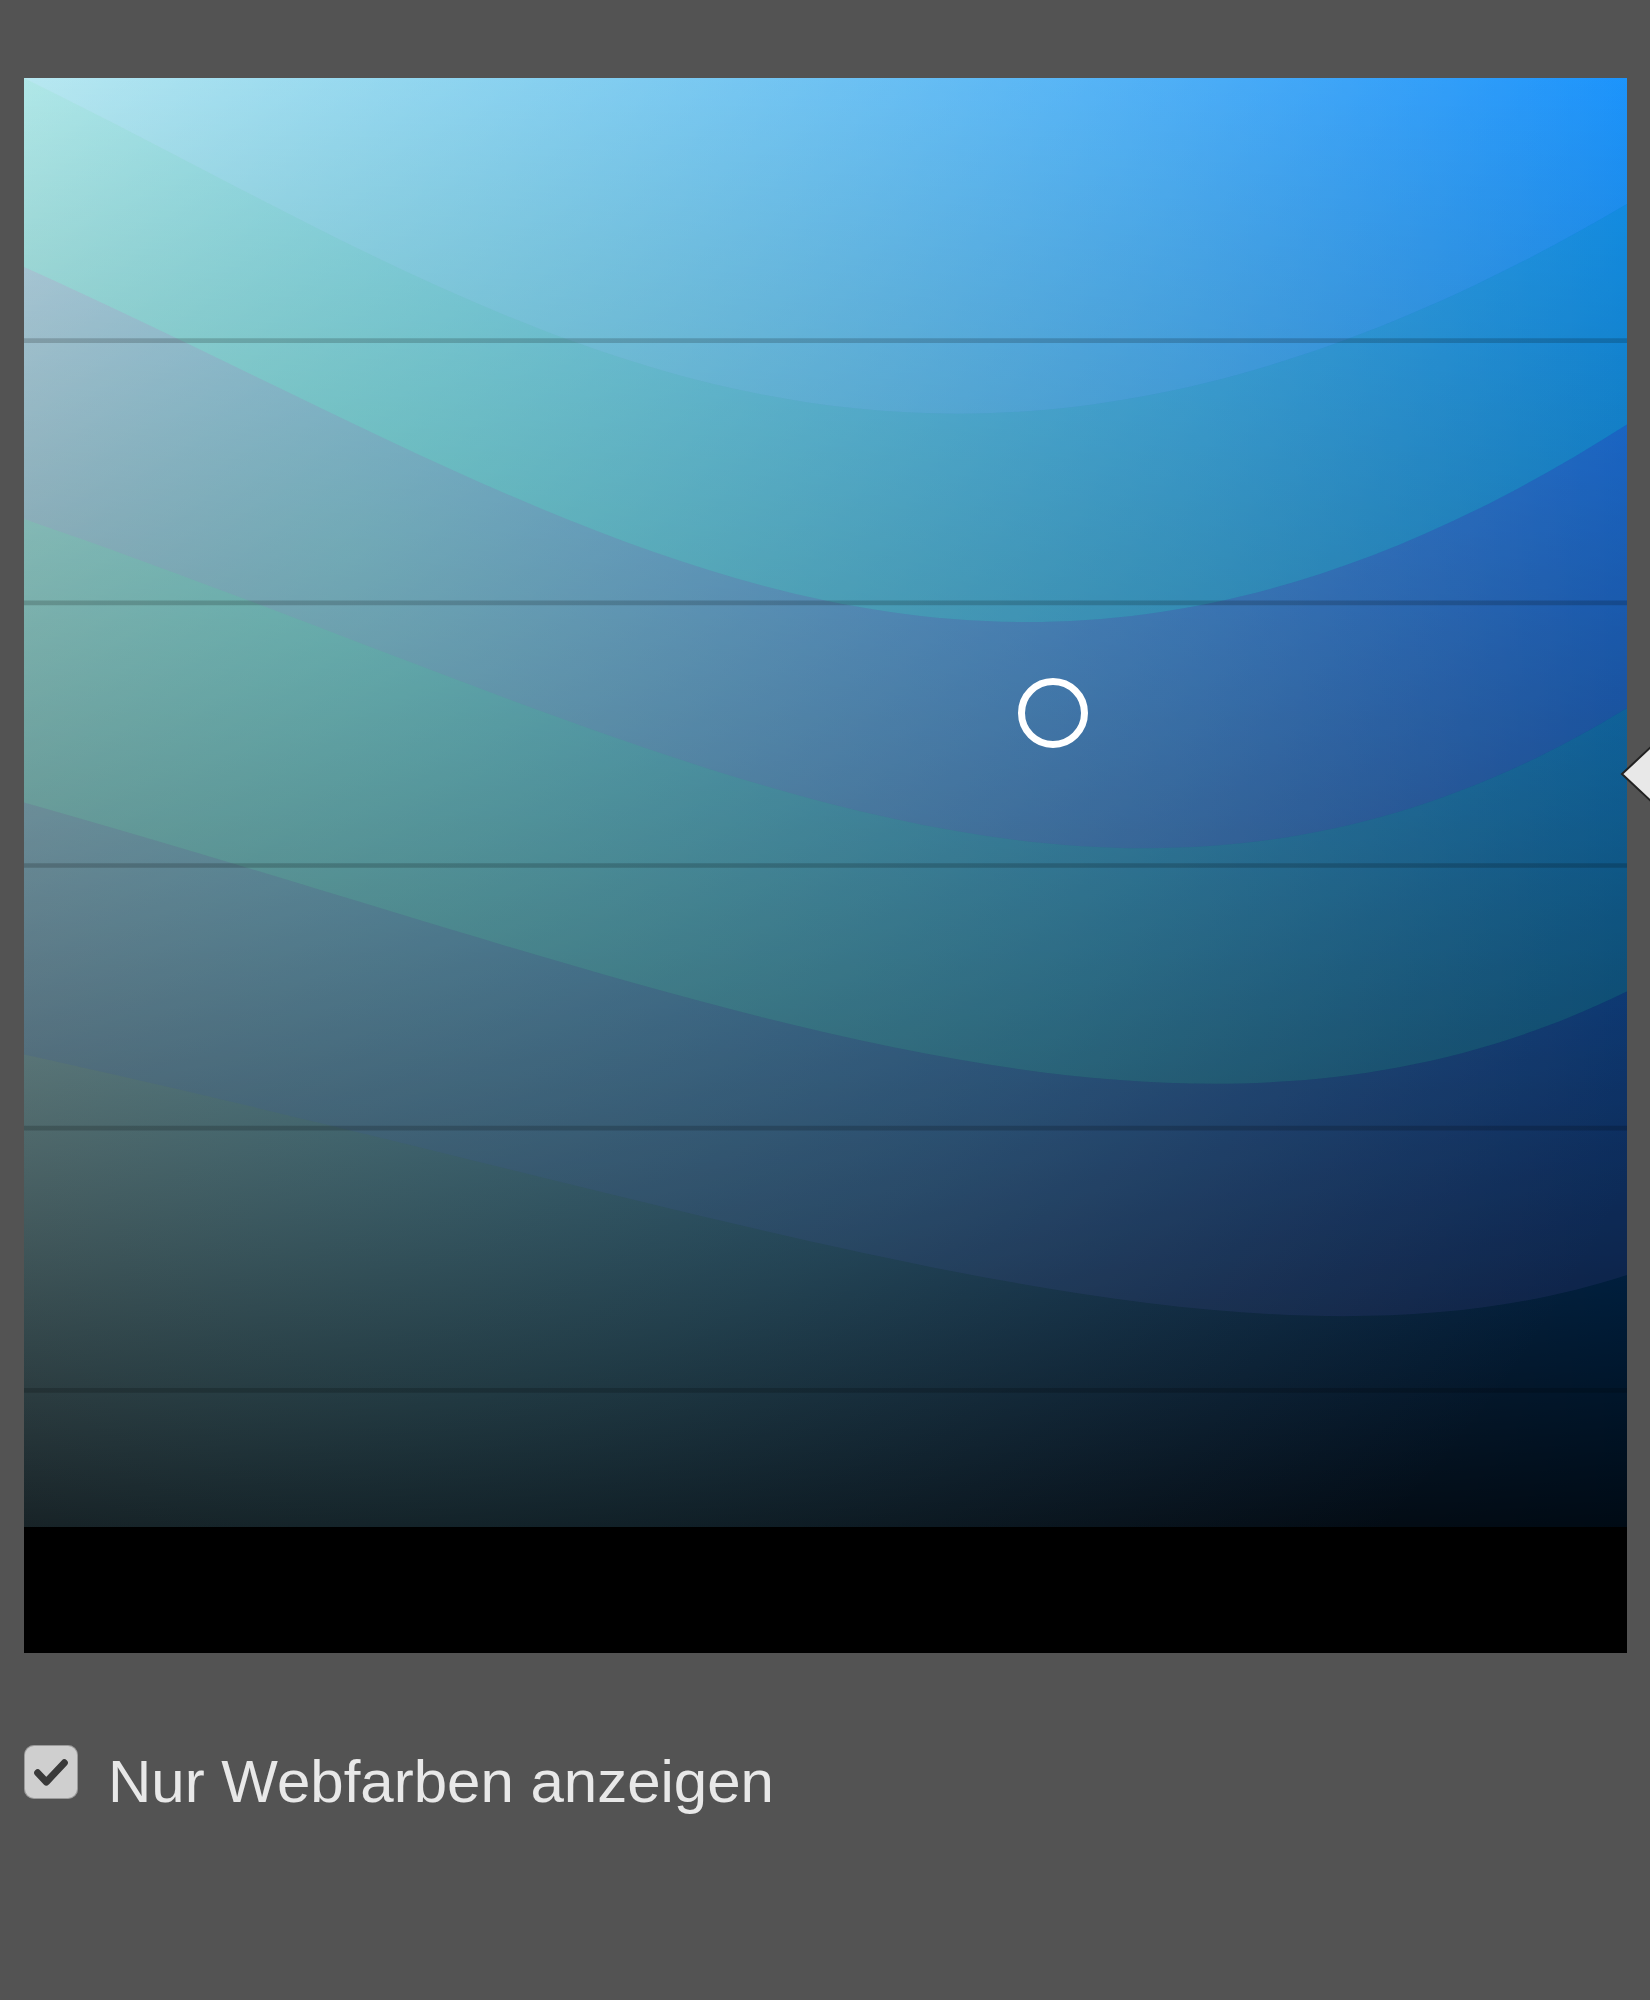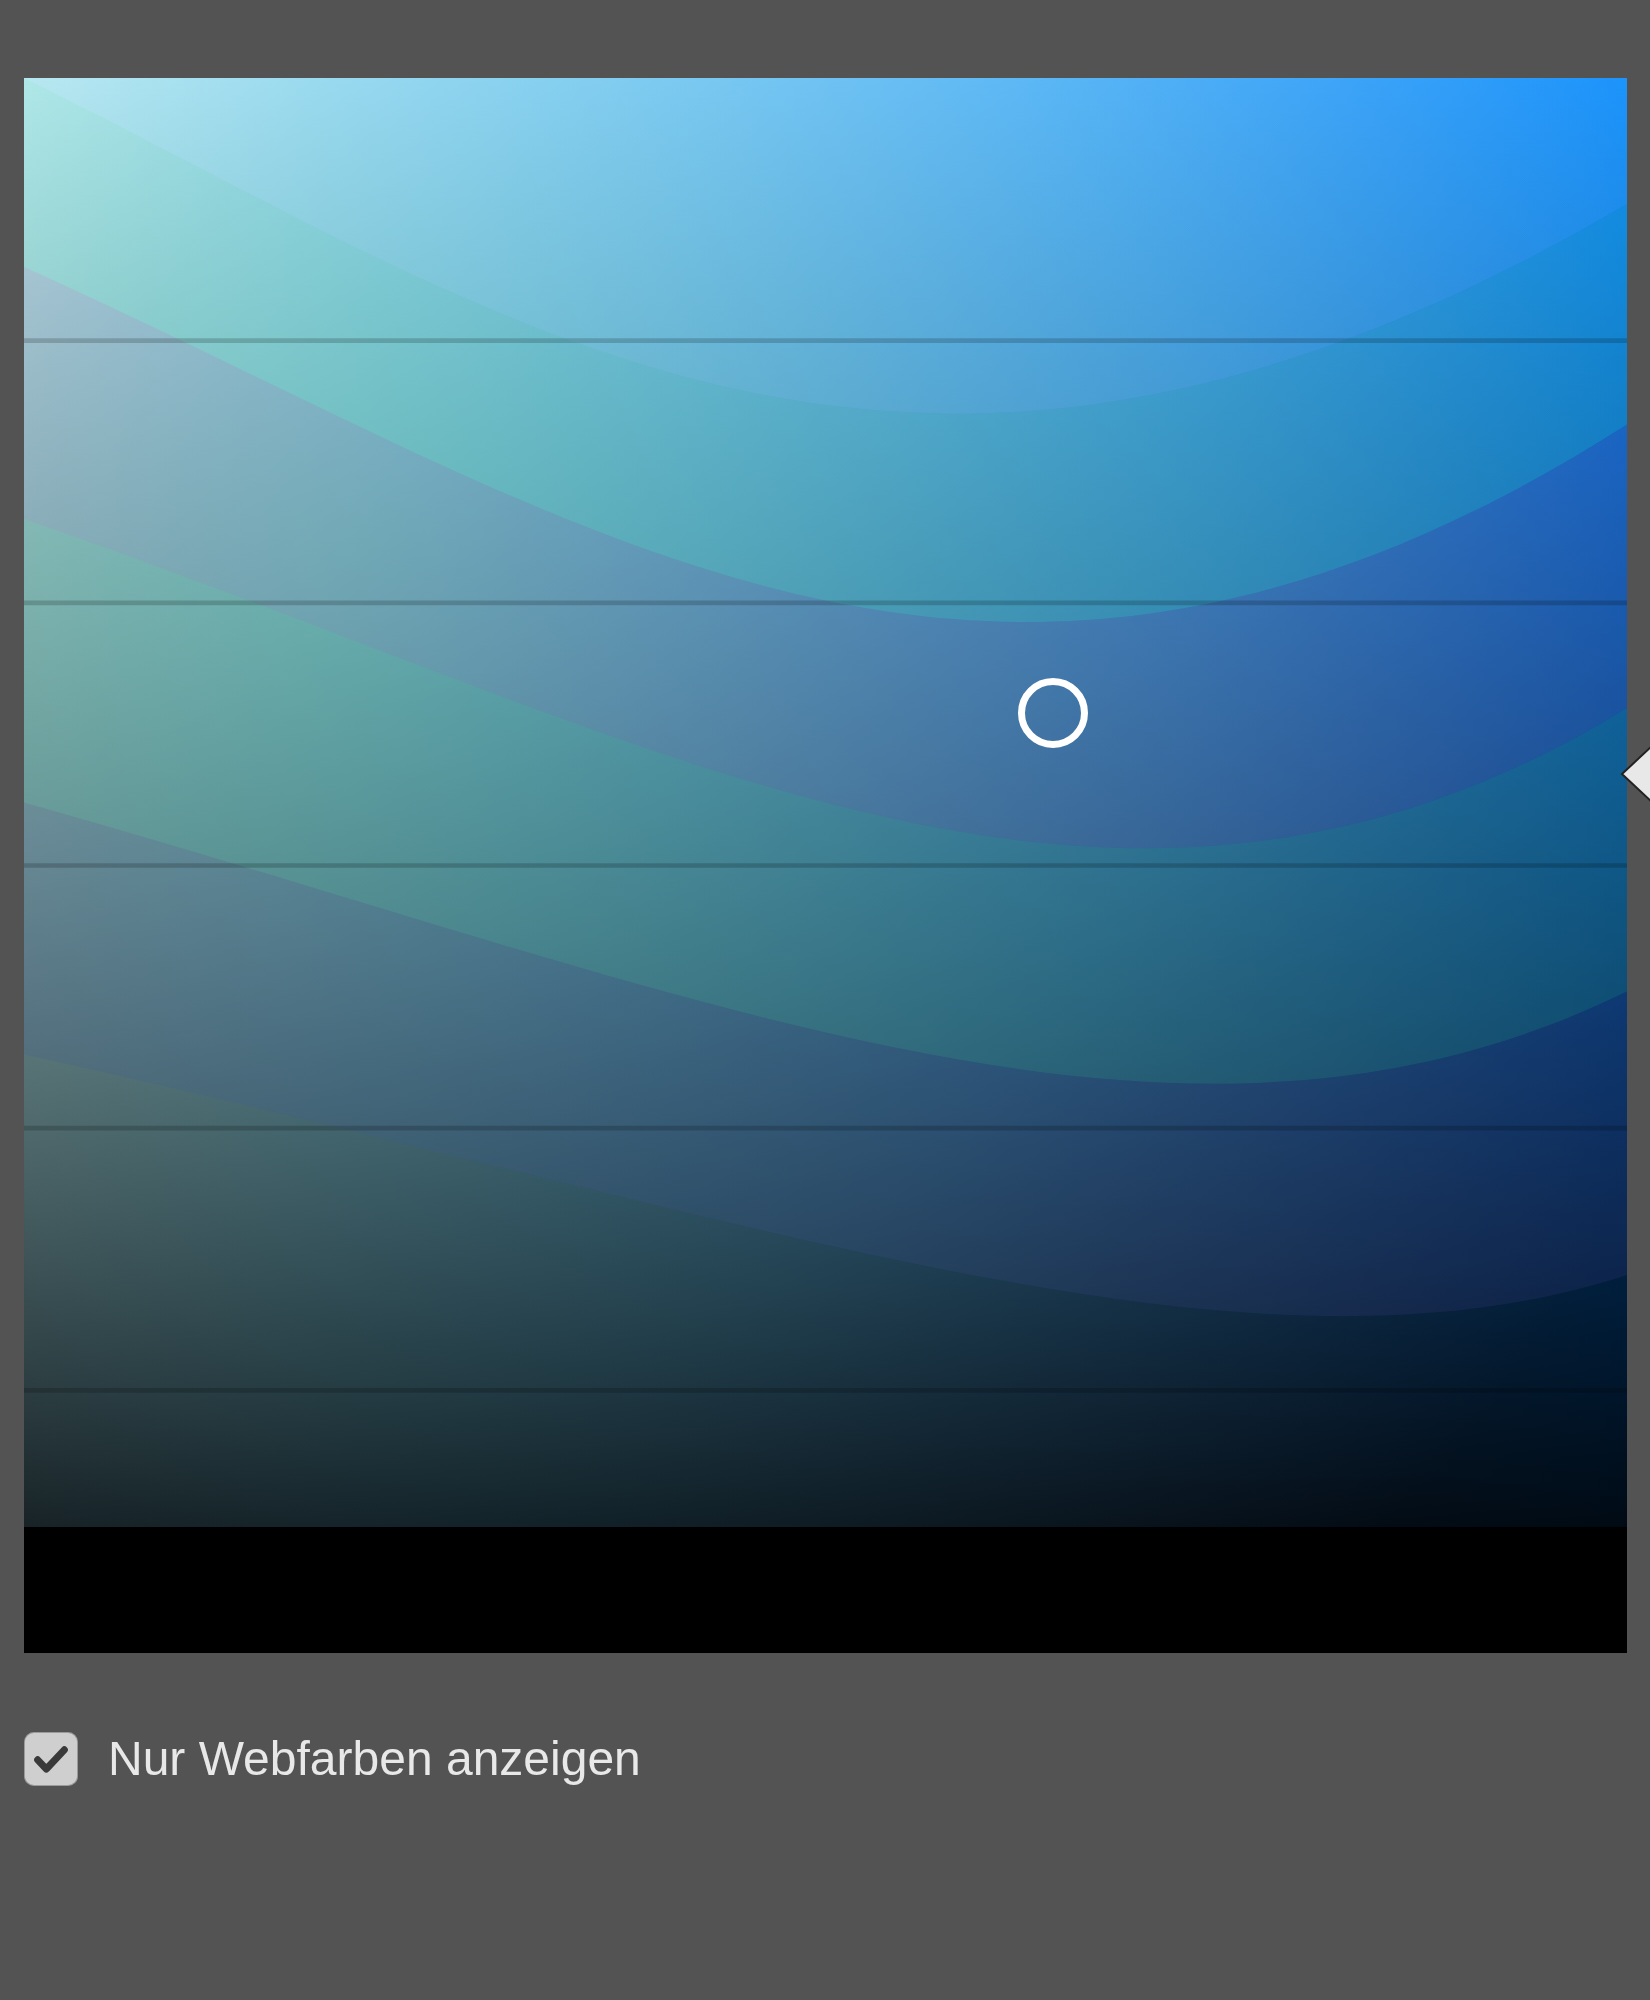--- a/index.html
+++ b/index.html
@@ -78,24 +78,25 @@
     justify-content: center;
     cursor: pointer;
     box-shadow: inset 0 0 0 1px rgba(0,0,0,.25);
   }
   .checkbox svg {
     width: 40px;
     height: 40px;
     display:block;
   }
   .label {
-    font-size: 48px;
+    font-size: 60px;
     line-height: 1;
     color: #e8e8e8;
     white-space: nowrap;
+    margin-top: 20px;
   }
 </style>
 </head>
 <body>
 
 <div class="panel">
 
   <div class="picker-wrap">
     <div class="picker">
 

